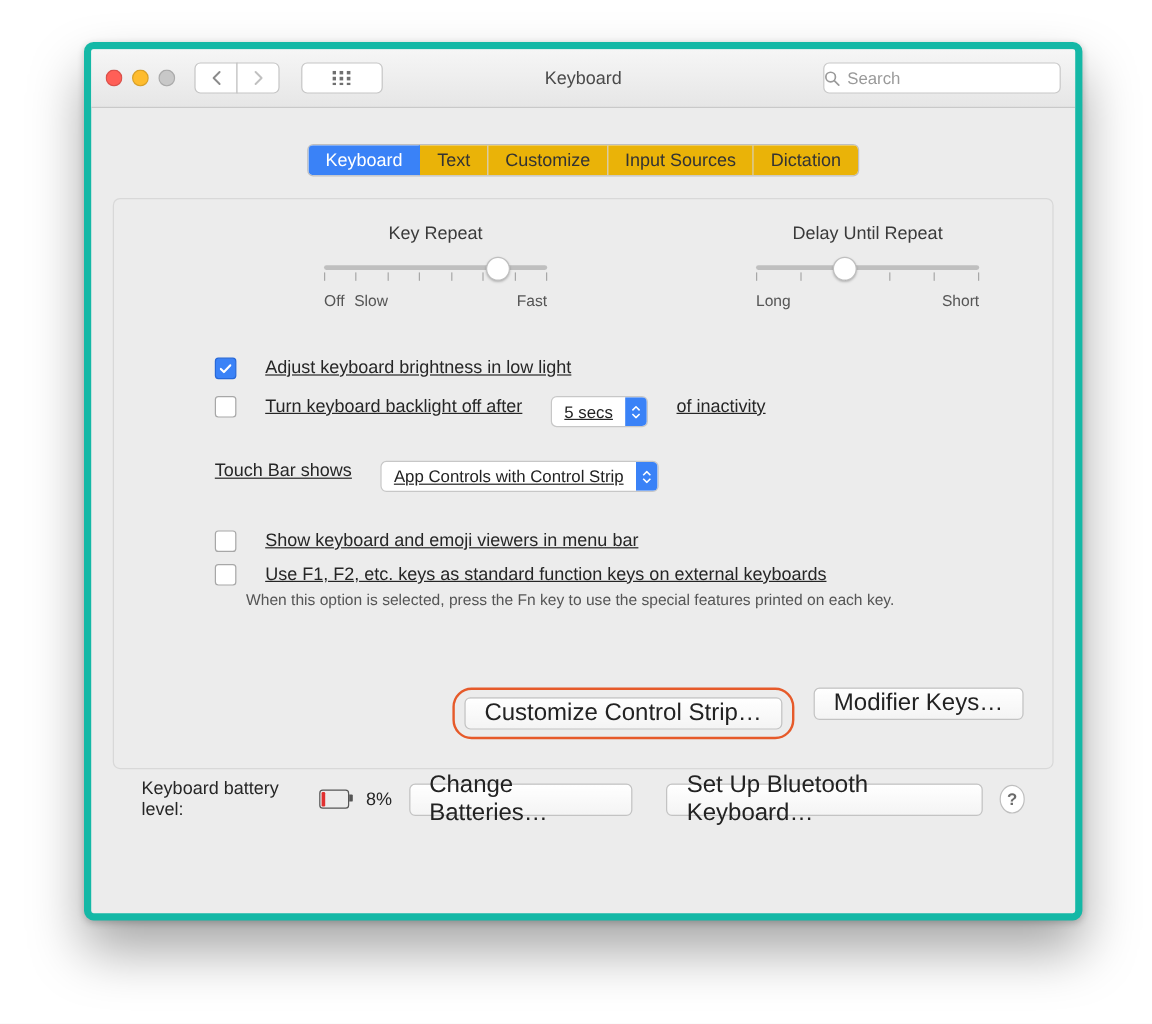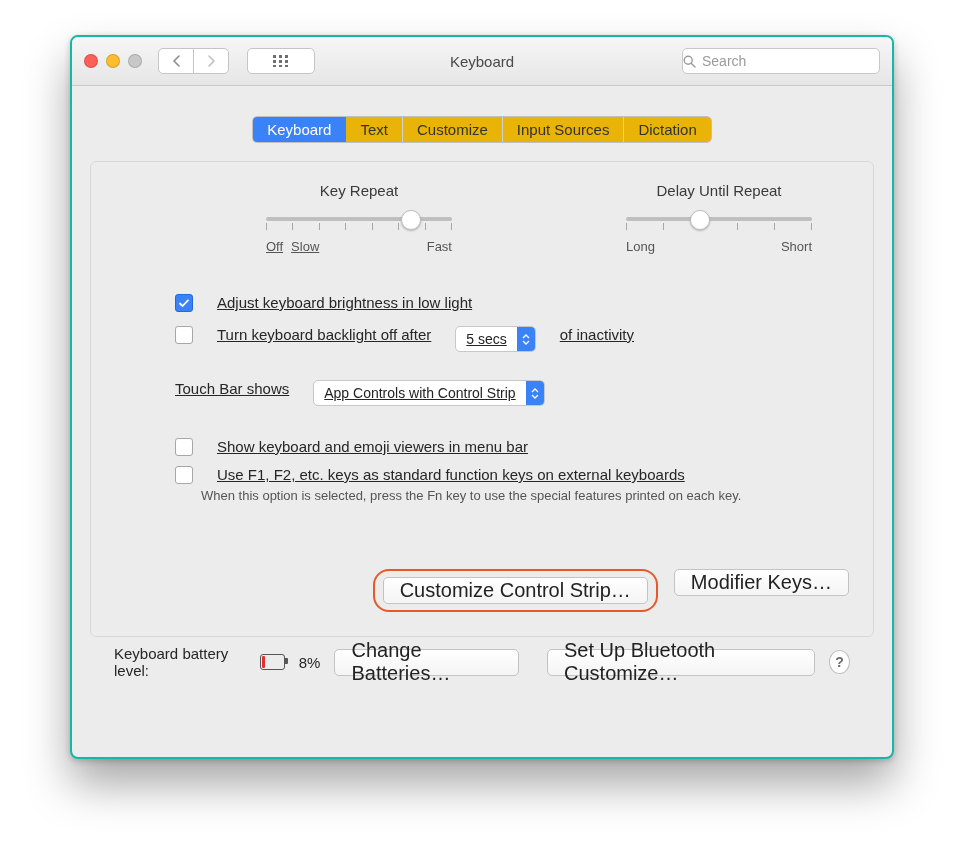--- a/index.html
+++ b/index.html
@@ -1,18 +1,18 @@
 <!DOCTYPE html>
 <html><head>
 <meta charset="utf-8">
 <style>
   html,body{margin:0;padding:0;background:#fff;font-family:-apple-system,"Helvetica Neue",Arial,sans-serif;font-size:14px;color:#222;}
   .stage{width:960px;height:853px;position:relative;}
   .window{position:absolute;left:70px;top:35px;width:820px;height:720px;
-    background:#ececec;border:2px solid #14b8a6;border-radius:8px;
+    background:#ececec;border:6px solid #14b8a6;border-radius:8px;
     box-shadow:0 25px 45px rgba(0,0,0,.35),0 2px 6px rgba(0,0,0,.2);overflow:hidden;}
   
   .titlebar{height:48px;background:linear-gradient(#f6f6f6,#e6e6e6);border-bottom:1px solid #c9c9c9;
     display:flex;align-items:center;padding:0 12px;gap:8px;position:relative;}
   .traffic{display:flex;gap:8px;margin-right:8px;}
   .dot{width:12px;height:12px;border-radius:50%;border:0.5px solid rgba(0,0,0,.15);}
   .dot.red{background:#ff5f57;} .dot.yellow{background:#febc2e;} .dot.green{background:#c8c8c8;}
   .navseg{display:flex;}
   .navbtn{width:34px;height:24px;background:#fff;border:1px solid #c5c5c5;display:flex;align-items:center;justify-content:center;color:#7a7a7a;}
   .navbtn:first-child{border-radius:5px 0 0 5px;}
@@ -133,21 +133,21 @@
                     <span></span>
                     <span></span>
                     <span></span>
                     <span></span>
                     <span></span>
                     <span></span>
                   </div>
               <div class="thumb" style="left:78%"></div>
             </div>
             <div class="scaleLabels">
-              <div style="display:flex;gap:8px;text-decoration:underline;">
+              <div style="display:flex;gap:8px;">
                 <span>Off</span>
                 <span>Slow</span>
               </div>
               <span>Fast</span>
             </div>
           </div>
         </div>
         <div class="slblock">
           <div class="slhead">Delay Until Repeat</div>
           <div style="width:186px;margin:0 auto;">
@@ -245,20 +245,20 @@
     </div>
 
     <div class="footer">
       <span class="lbl">Keyboard battery level:</span>
       <div class="batt">
             <div class="fill"></div>
           </div>
       <span class="lbl">8%</span>
       <div class="push">Change Batteries…</div>
       <div class="spacer"></div>
-      <div class="push">Set Up Bluetooth Customize…</div>
+      <div class="push">Set Up Bluetooth Keyboard…</div>
       <div class="help">?</div>
     </div>
 
   </div>
 
 </div>
 </div>
 
 </body></html>

